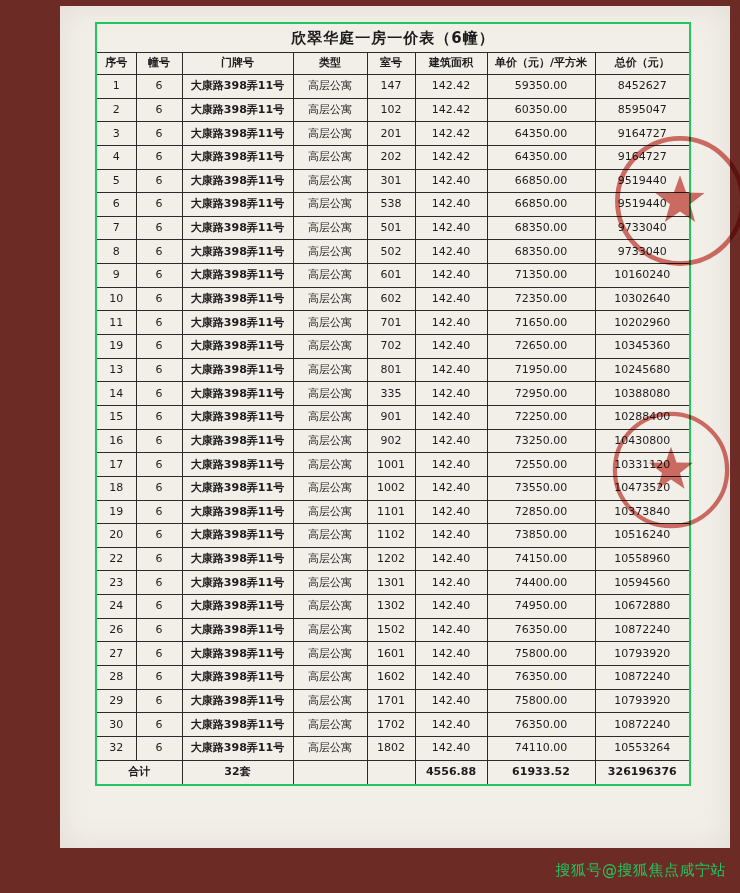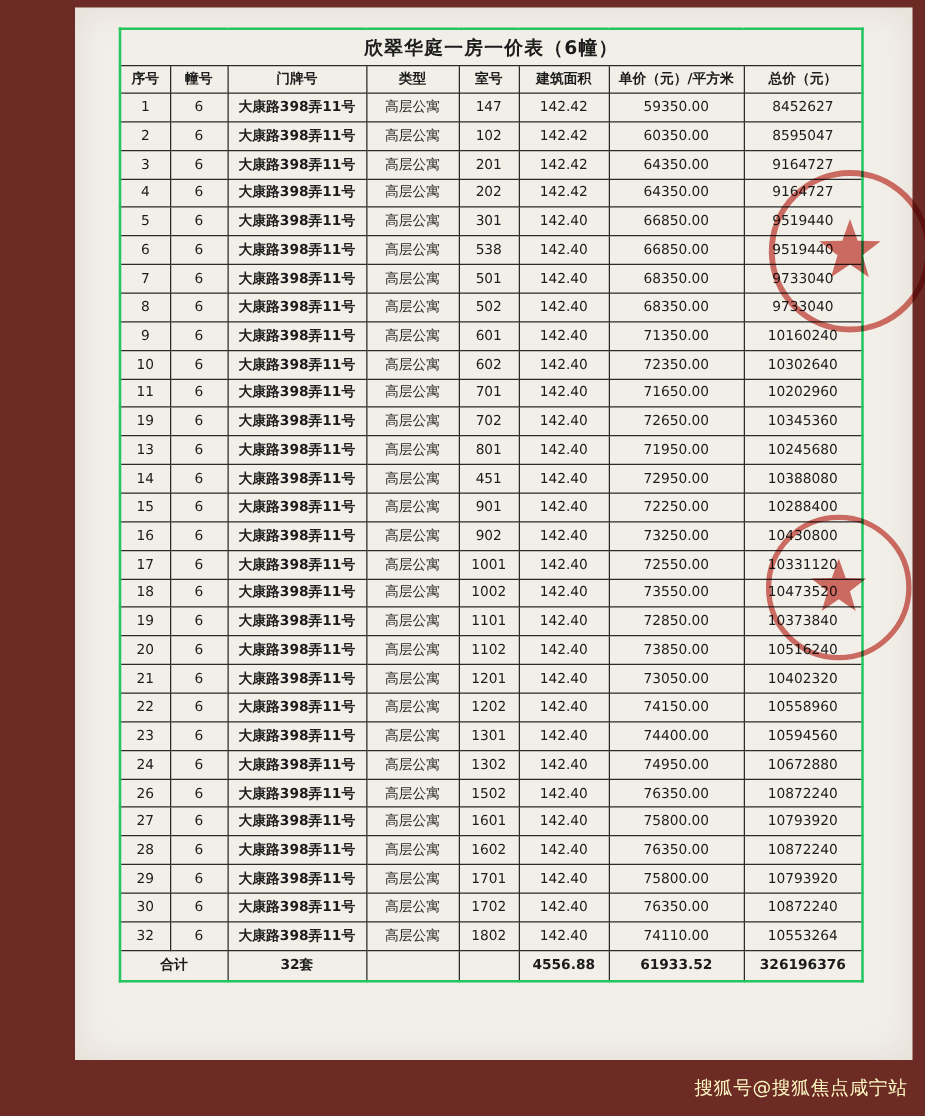--- a/index.html
+++ b/index.html
@@ -61,21 +61,21 @@
     position:absolute;
     mix-blend-mode:multiply;
     opacity:0.72;
     pointer-events:none;
   }
   .stamp1 { left:552px; top:127px; width:136px; height:136px; }
   .stamp2 { left:550px; top:403px; width:122px; height:122px; }
   .watermark {
     position:absolute;
     right:14px; bottom:13px;
-    color:#fef9c3;
+    color:#22c55e;
     font-size:15px;
     letter-spacing:0.5px;
   }
 </style>
 </head>
 <body>
 
 <div class="page">
 
   <div class="paper">
@@ -235,21 +235,21 @@
             <td>801</td>
             <td>142.40</td>
             <td>71950.00</td>
             <td>10245680</td>
           </tr>
           <tr>
             <td>14</td>
             <td>6</td>
             <td class="addr">大康路398弄11号</td>
             <td>高层公寓</td>
-            <td>451</td>
+            <td>335</td>
             <td>142.40</td>
             <td>72950.00</td>
             <td>10388080</td>
           </tr>
           <tr>
             <td>15</td>
             <td>6</td>
             <td class="addr">大康路398弄11号</td>
             <td>高层公寓</td>
             <td>901</td>
@@ -299,30 +299,20 @@
           </tr>
           <tr>
             <td>20</td>
             <td>6</td>
             <td class="addr">大康路398弄11号</td>
             <td>高层公寓</td>
             <td>1102</td>
             <td>142.40</td>
             <td>73850.00</td>
             <td>10516240</td>
-          </tr>
-          <tr>
-            <td>21</td>
-            <td>6</td>
-            <td class="addr">大康路398弄11号</td>
-            <td>高层公寓</td>
-            <td>1201</td>
-            <td>142.40</td>
-            <td>73050.00</td>
-            <td>10402320</td>
           </tr>
           <tr>
             <td>22</td>
             <td>6</td>
             <td class="addr">大康路398弄11号</td>
             <td>高层公寓</td>
             <td>1202</td>
             <td>142.40</td>
             <td>74150.00</td>
             <td>10558960</td>

